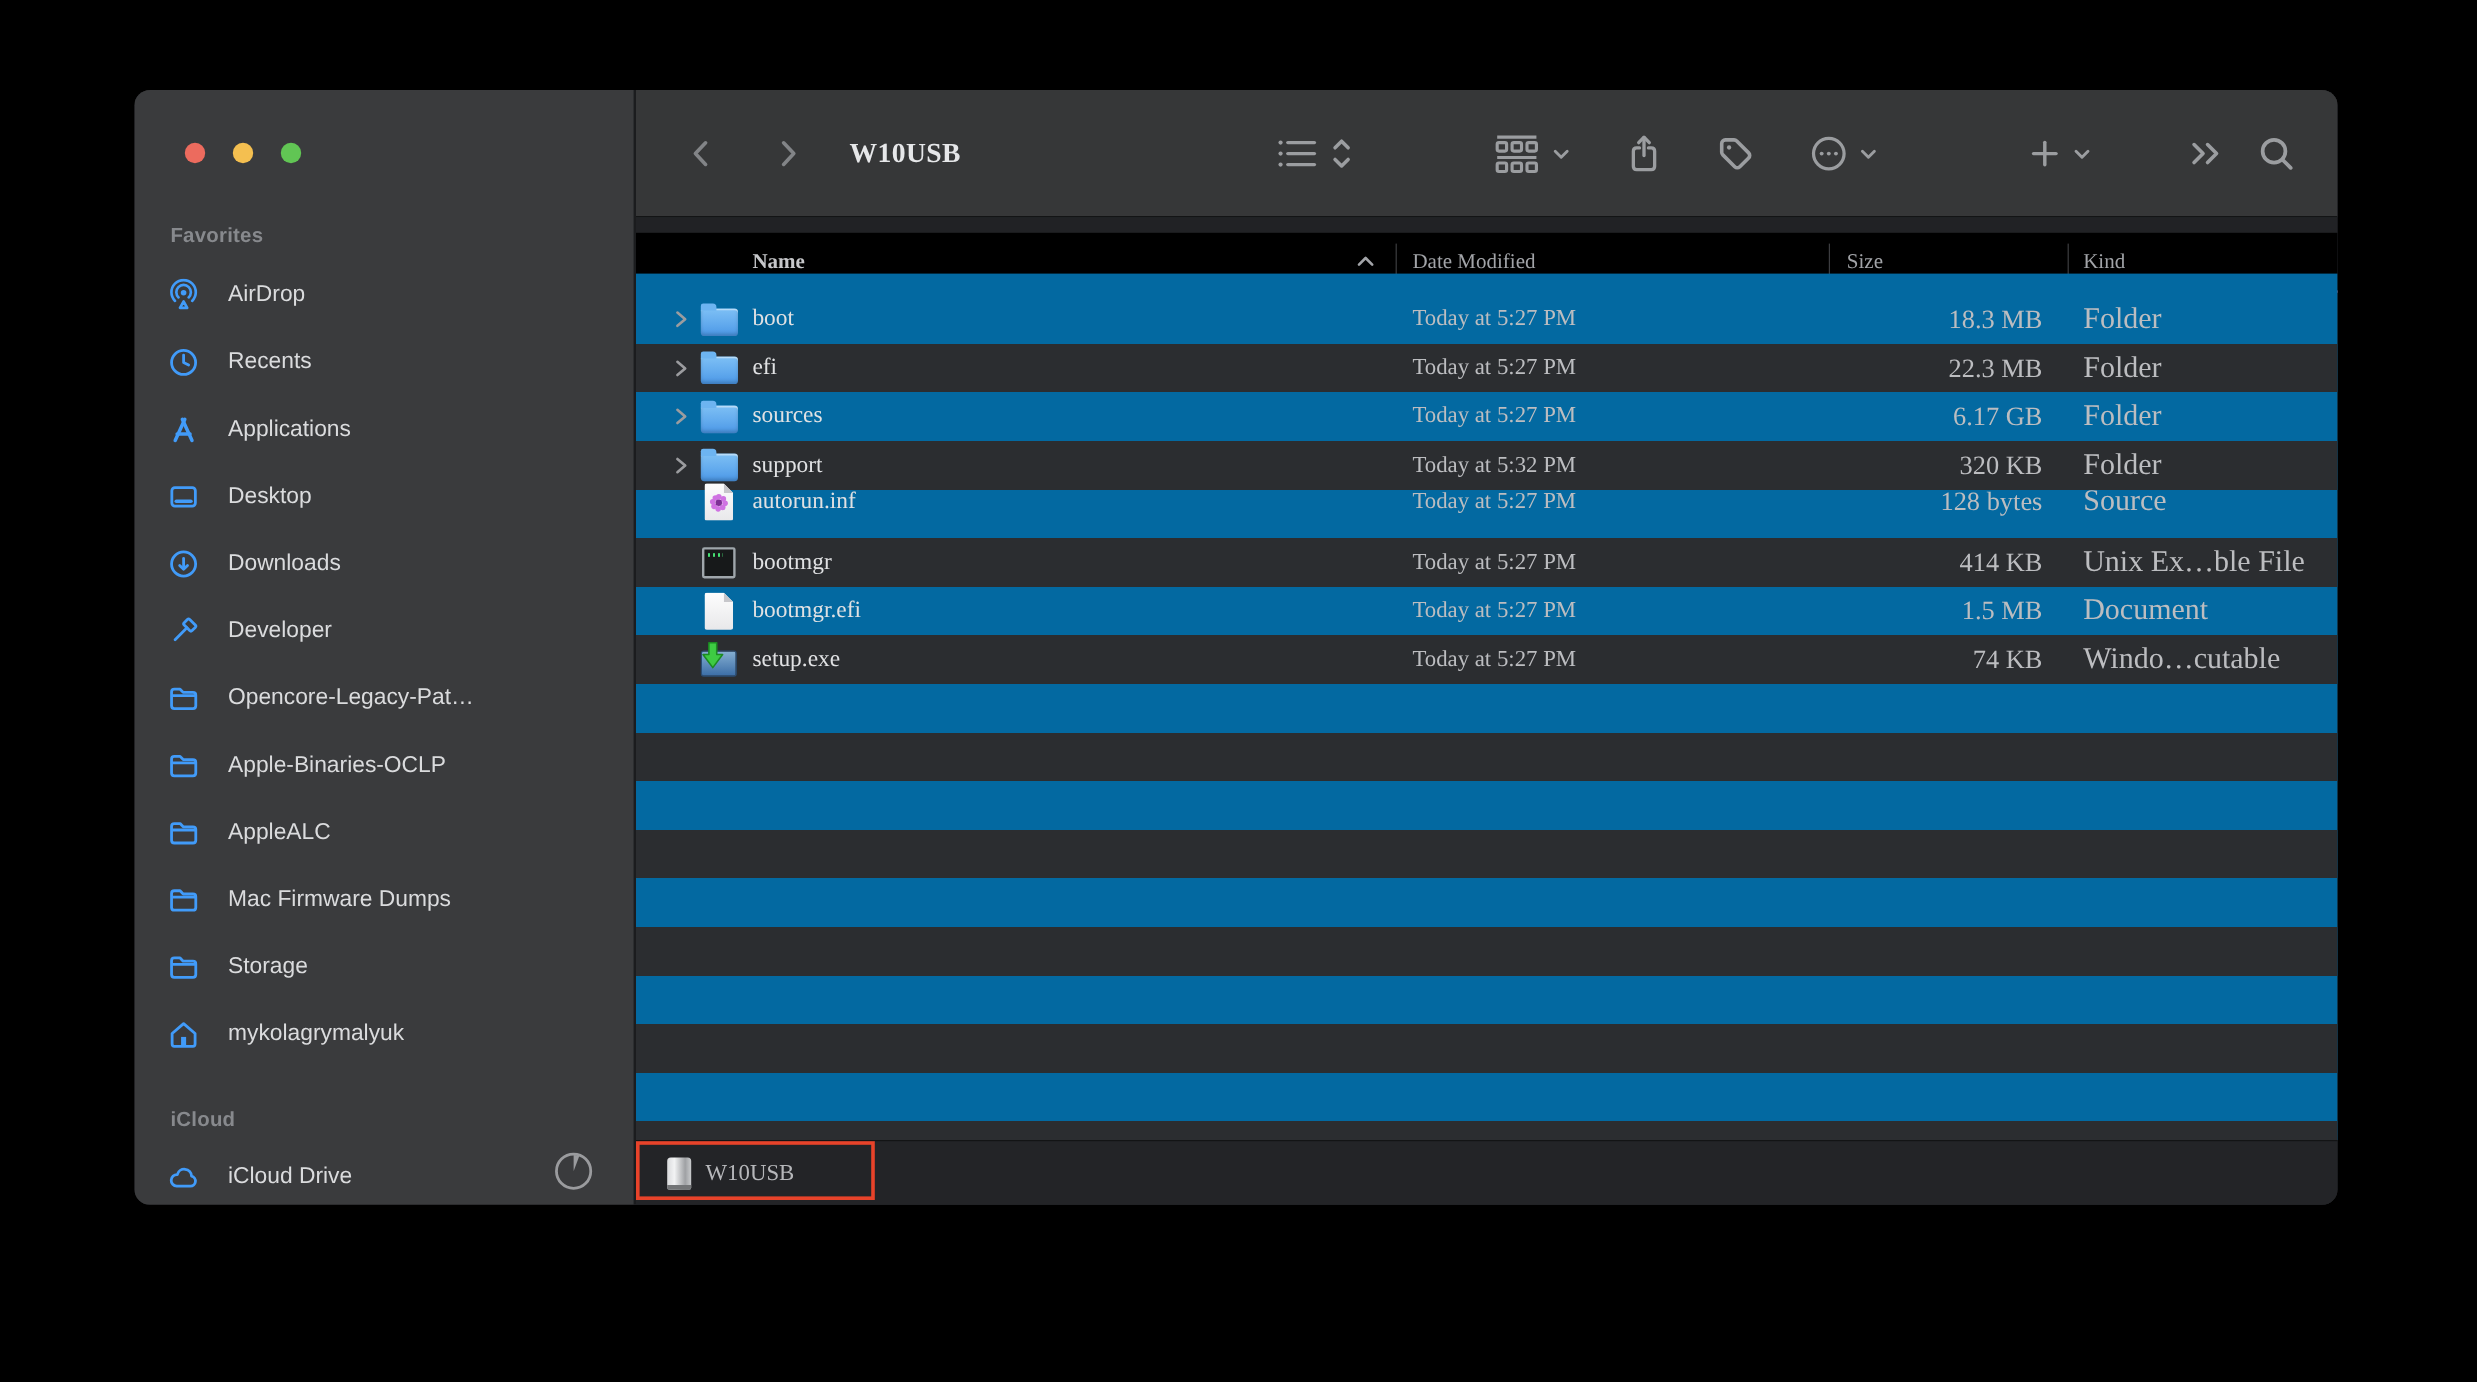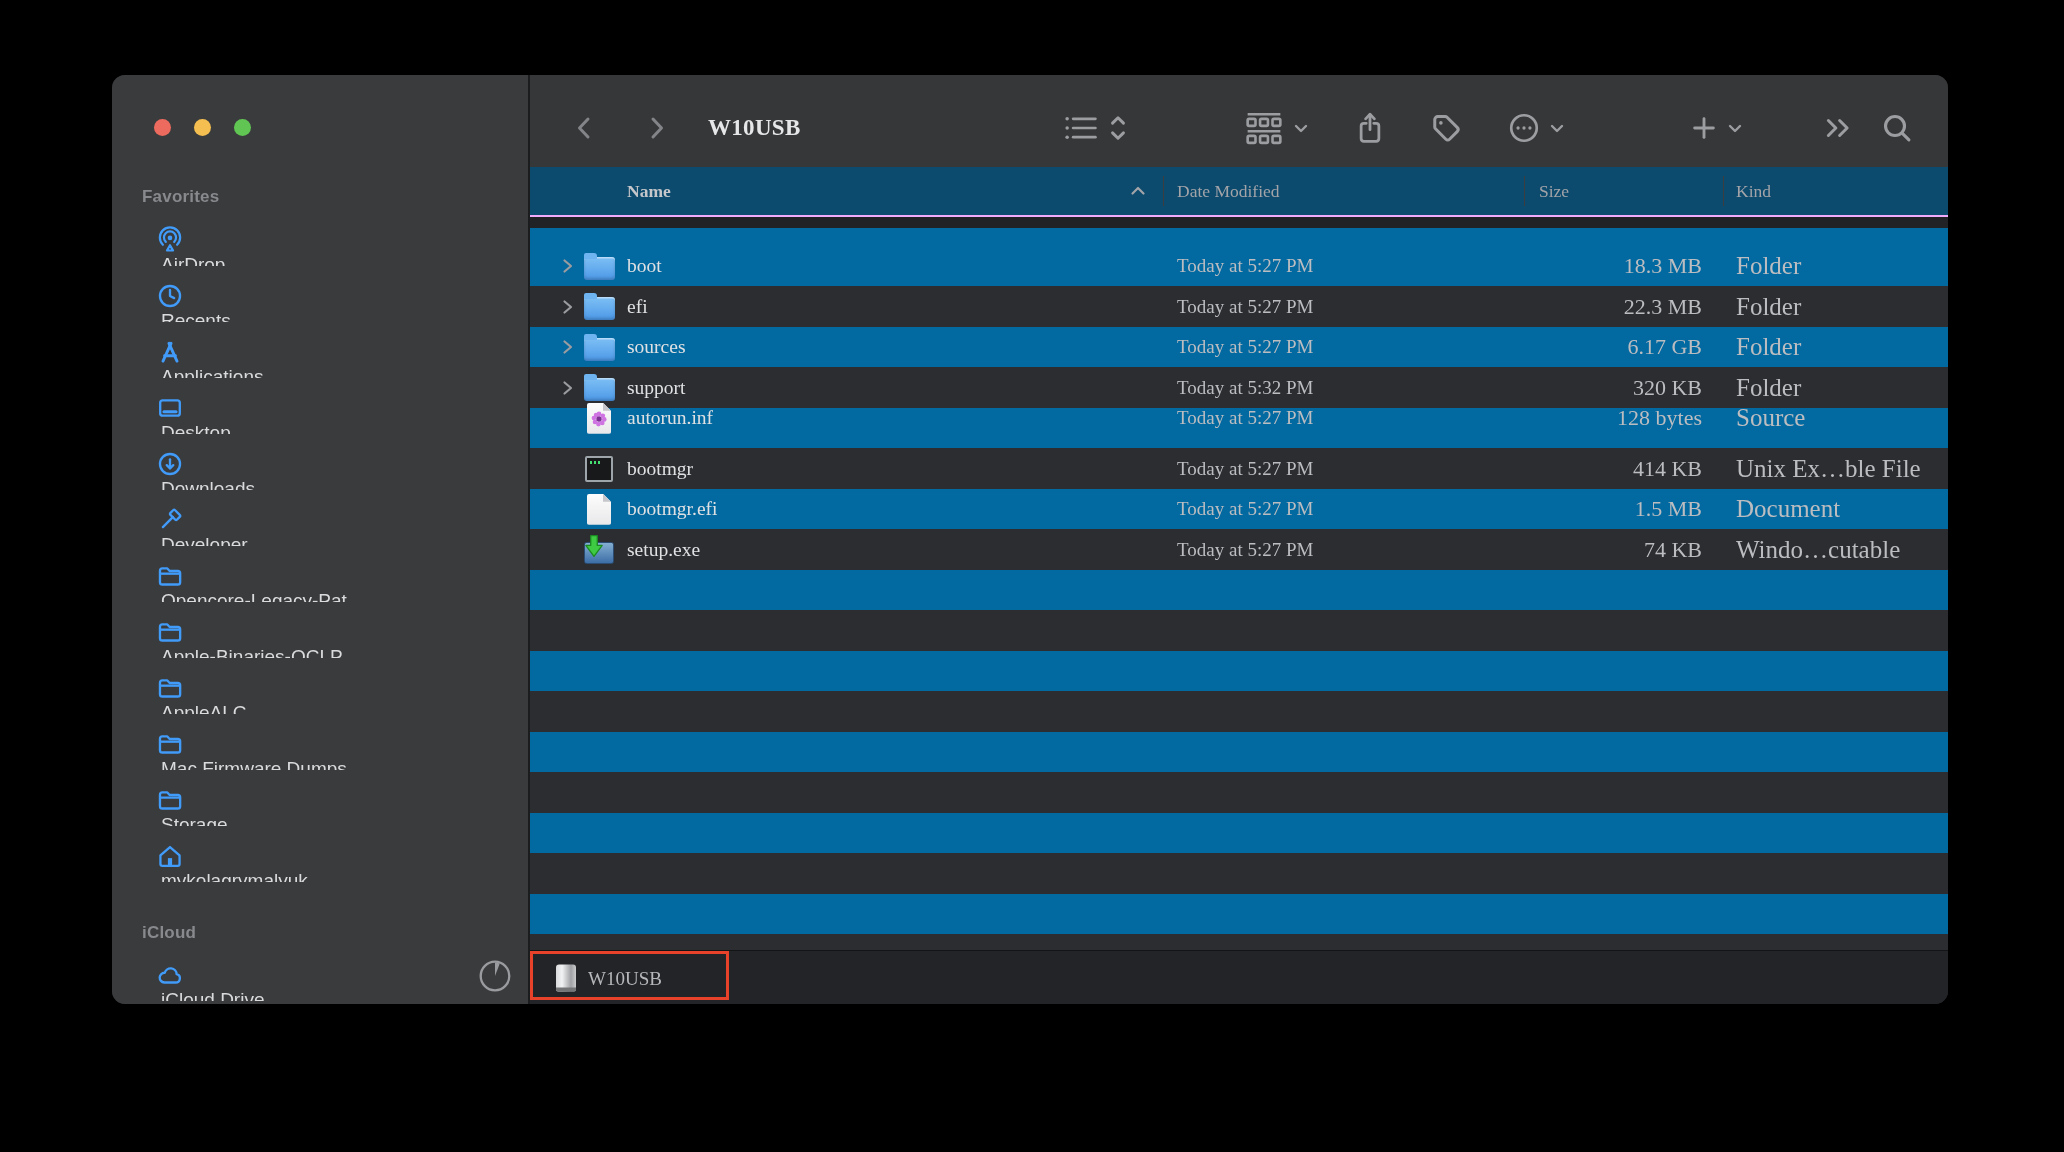--- a/index.html
+++ b/index.html
@@ -8,32 +8,32 @@
   .window{position:absolute;left:112px;top:75px;width:1836px;height:929px;border-radius:13px;
           overflow:hidden;background:#212225;box-shadow:0 25px 70px rgba(0,0,0,.6);}
   
   .sidebar{position:absolute;left:0;top:0;width:418px;height:100%;background:#3a3b3d;}
   .sidebar::after{content:"";position:absolute;right:0;top:0;width:2px;height:100%;background:#1b1c1e;}
   .tl{position:absolute;top:44px;width:17px;height:17px;border-radius:50%;}
   .tl.red{left:42px;background:var(--traffic-red,#ec6b5e);}
   .tl.yellow{left:82px;background:var(--traffic-yellow,#f4bf50);}
   .tl.green{left:122px;background:var(--traffic-green,#61c554);}
   .sec-h{position:absolute;left:30px;height:24px;font-size:17px;font-weight:700;color:#87898d;letter-spacing:.2px;}
-  .s-item{position:absolute;left:35px;right:12px;height:40px;display:flex;align-items:flex-start;border-radius:8px;flex-direction:column;}
+  .s-item{position:absolute;left:18px;right:12px;height:40px;display:flex;align-items:center;border-radius:8px;}
   .s-ico{width:46px;display:flex;justify-content:center;color:var(--accent-blue,#419bf9);flex:none;}
   .s-lab{margin-left:14px;font-size:19px;color:#dadbdd;white-space:nowrap;overflow:hidden;}
   .pie{position:absolute;left:330px;top:-3px;color:#9a9b9e;}
   
   .content{position:absolute;left:418px;top:0;width:1418px;height:100%;background:#212225;font-family:Liberation Serif, serif;}
   .toolbar{position:absolute;left:0;top:0;width:100%;height:105px;background:#363738;border-bottom:1px solid #131415;}
   .tbtn{position:absolute;top:53px;transform:translateY(-50%);display:flex;align-items:center;gap:7px;color:#9b9da0;}
   .tbtn.nav{color:#828487;}
   .wtitle{position:absolute;left:178px;top:53px;transform:translateY(-50%);font-size:23px;font-weight:700;color:#e6e7e9;letter-spacing:.3px;}
   
-  .lheader{position:absolute;left:0;top:92px;width:100%;height:48px;background:#0c4a6e;border-bottom:2px solid #f0abfc;}
+  .lheader{position:absolute;left:0;top:119px;width:100%;height:48px;background:#000000;border-bottom:2px solid #f0abfc;}
   .hcell{position:absolute;top:50%;transform:translateY(-50%);font-size:17.5px;color:#a2a4a8;white-space:nowrap;}
   .hcell.bold{font-weight:700;color:#c6c7ca;}
   .hdiv{position:absolute;top:9px;width:1px;height:30px;background:#3c3d40;}
   .sortchev{position:absolute;left:598px;top:50%;transform:translateY(-50%);color:#a2a4a8;}
   
   .listarea{position:absolute;left:0;top:153px;width:100%;height:722px;background:#0369a1;overflow:hidden;}
   .stripes{position:absolute;left:0;top:18px;width:100%;bottom:0;
            background:repeating-linear-gradient(180deg,transparent 0 40.5px,#2b2d30 40.5px 81px);}
   .row{position:absolute;left:0;width:100%;height:40.5px;}
   .cell{position:absolute;top:50%;transform:translateY(-50%);}

